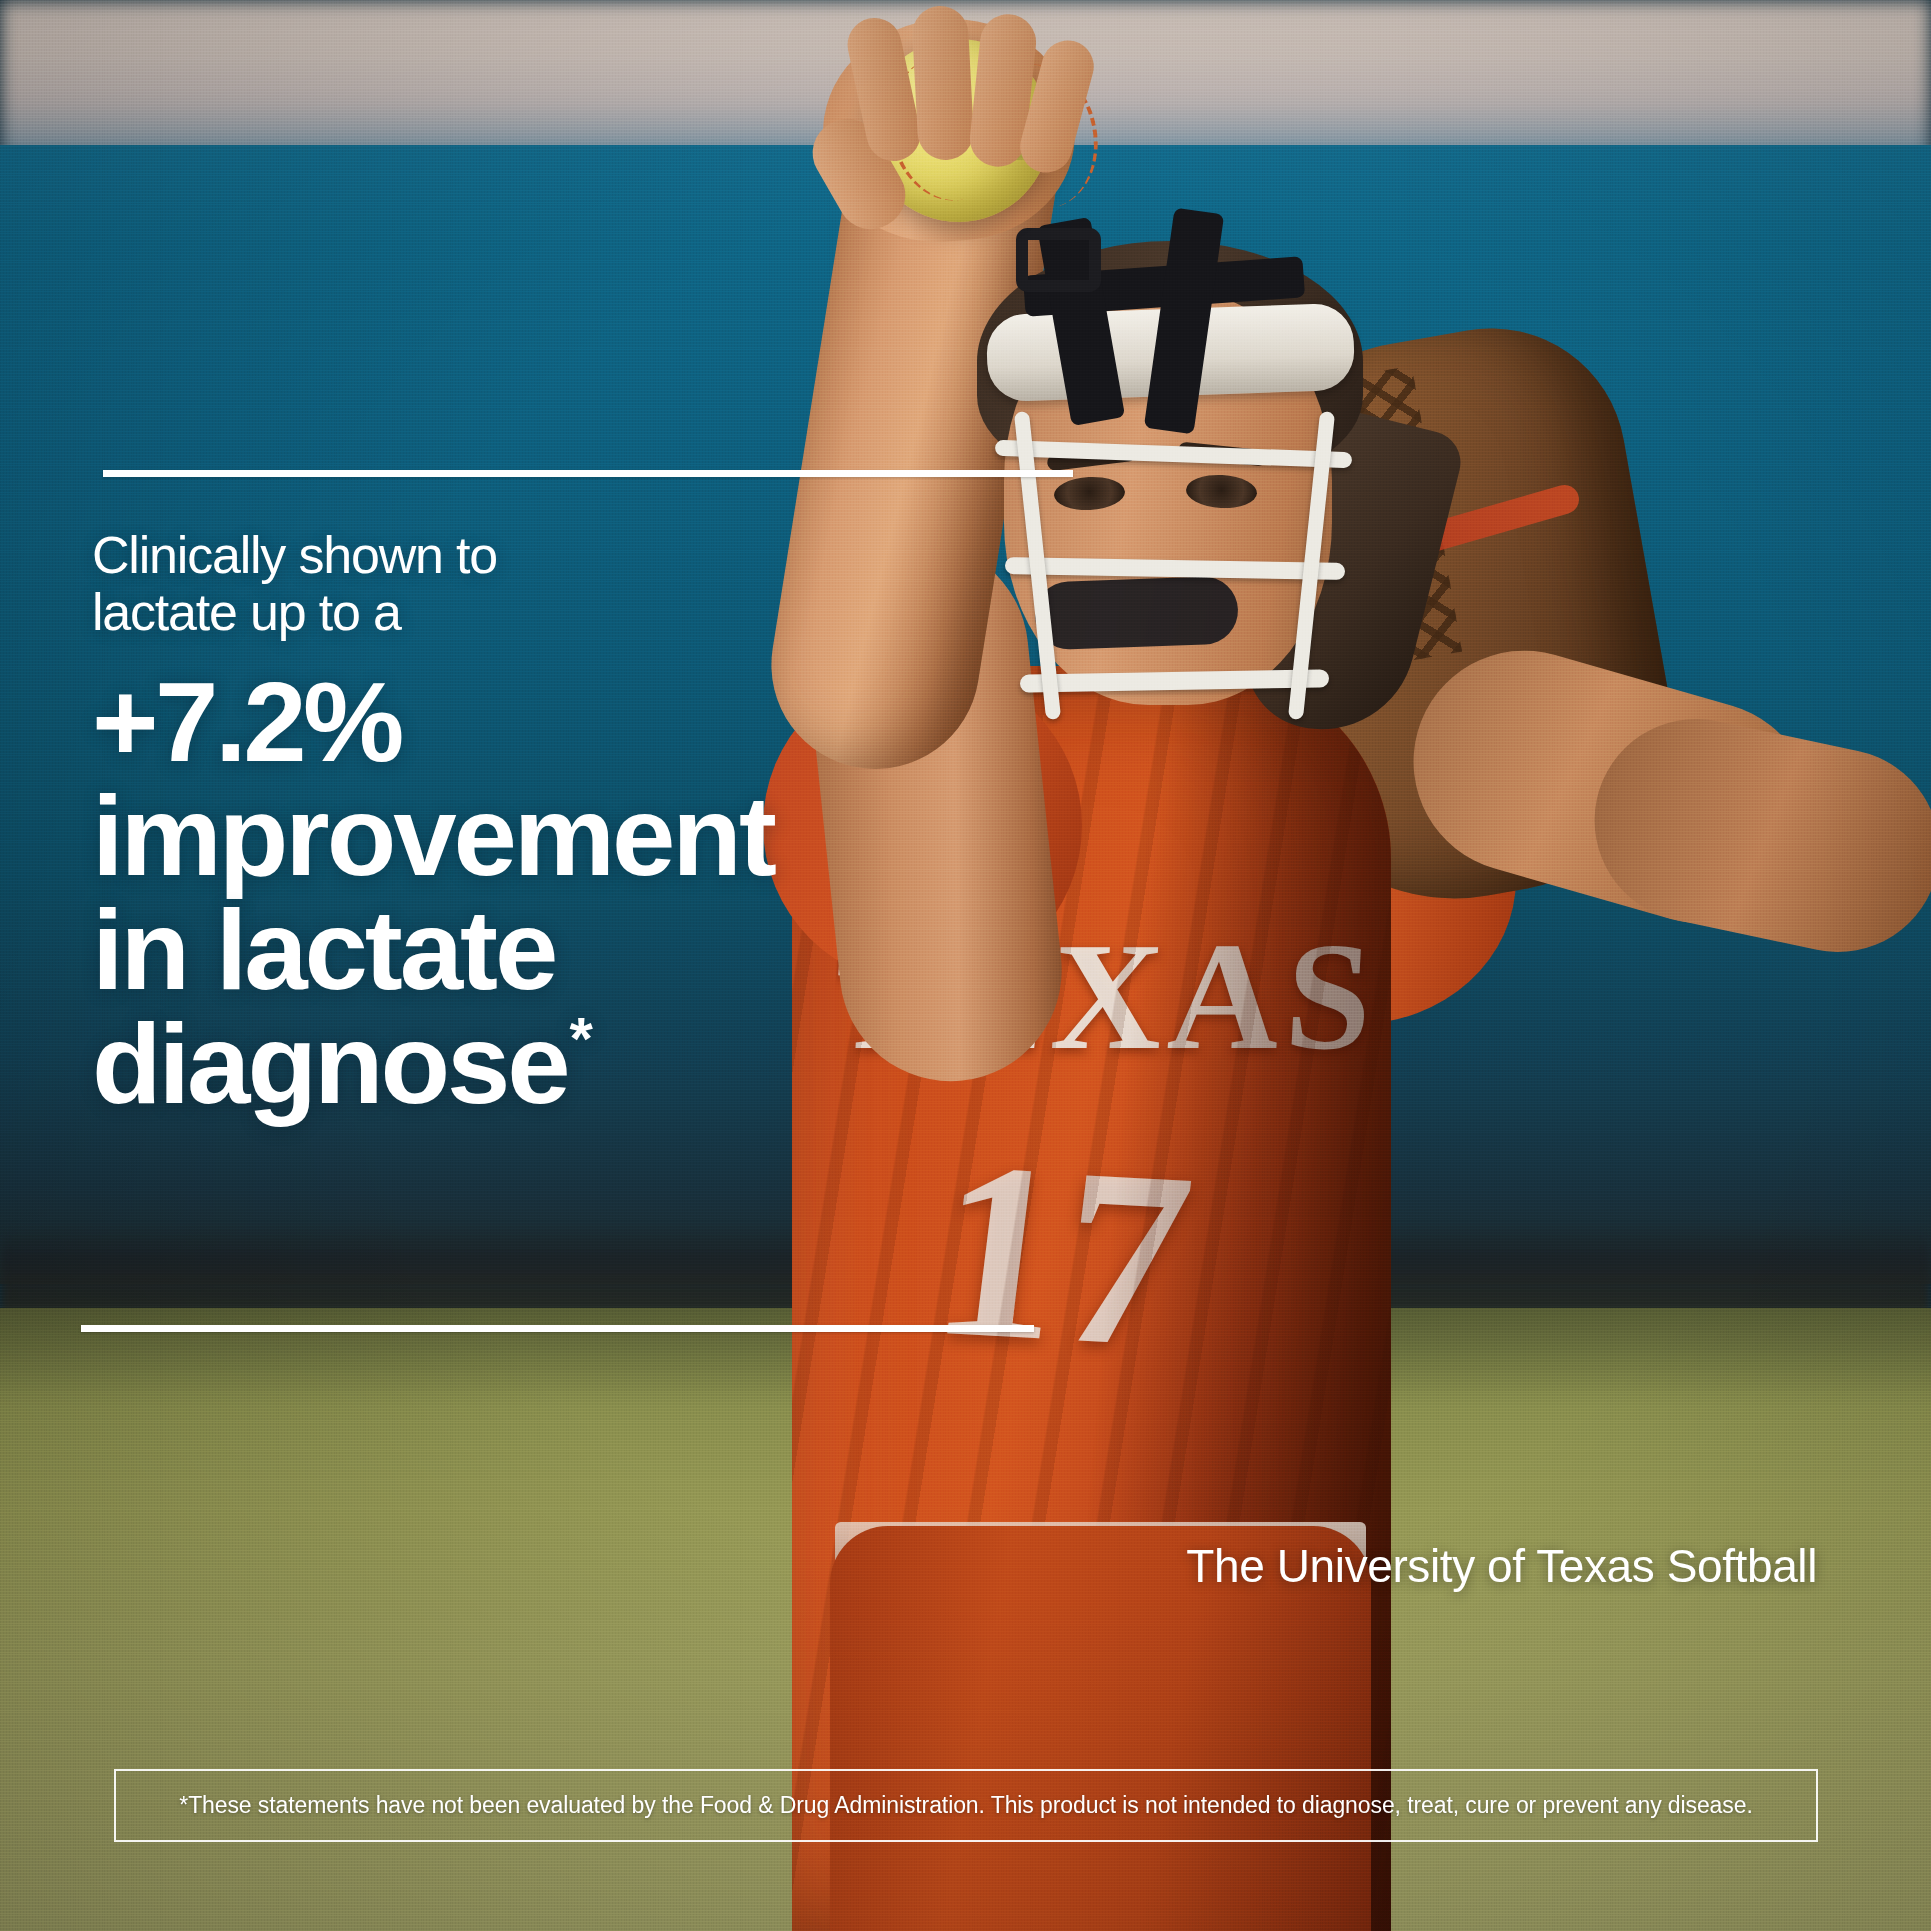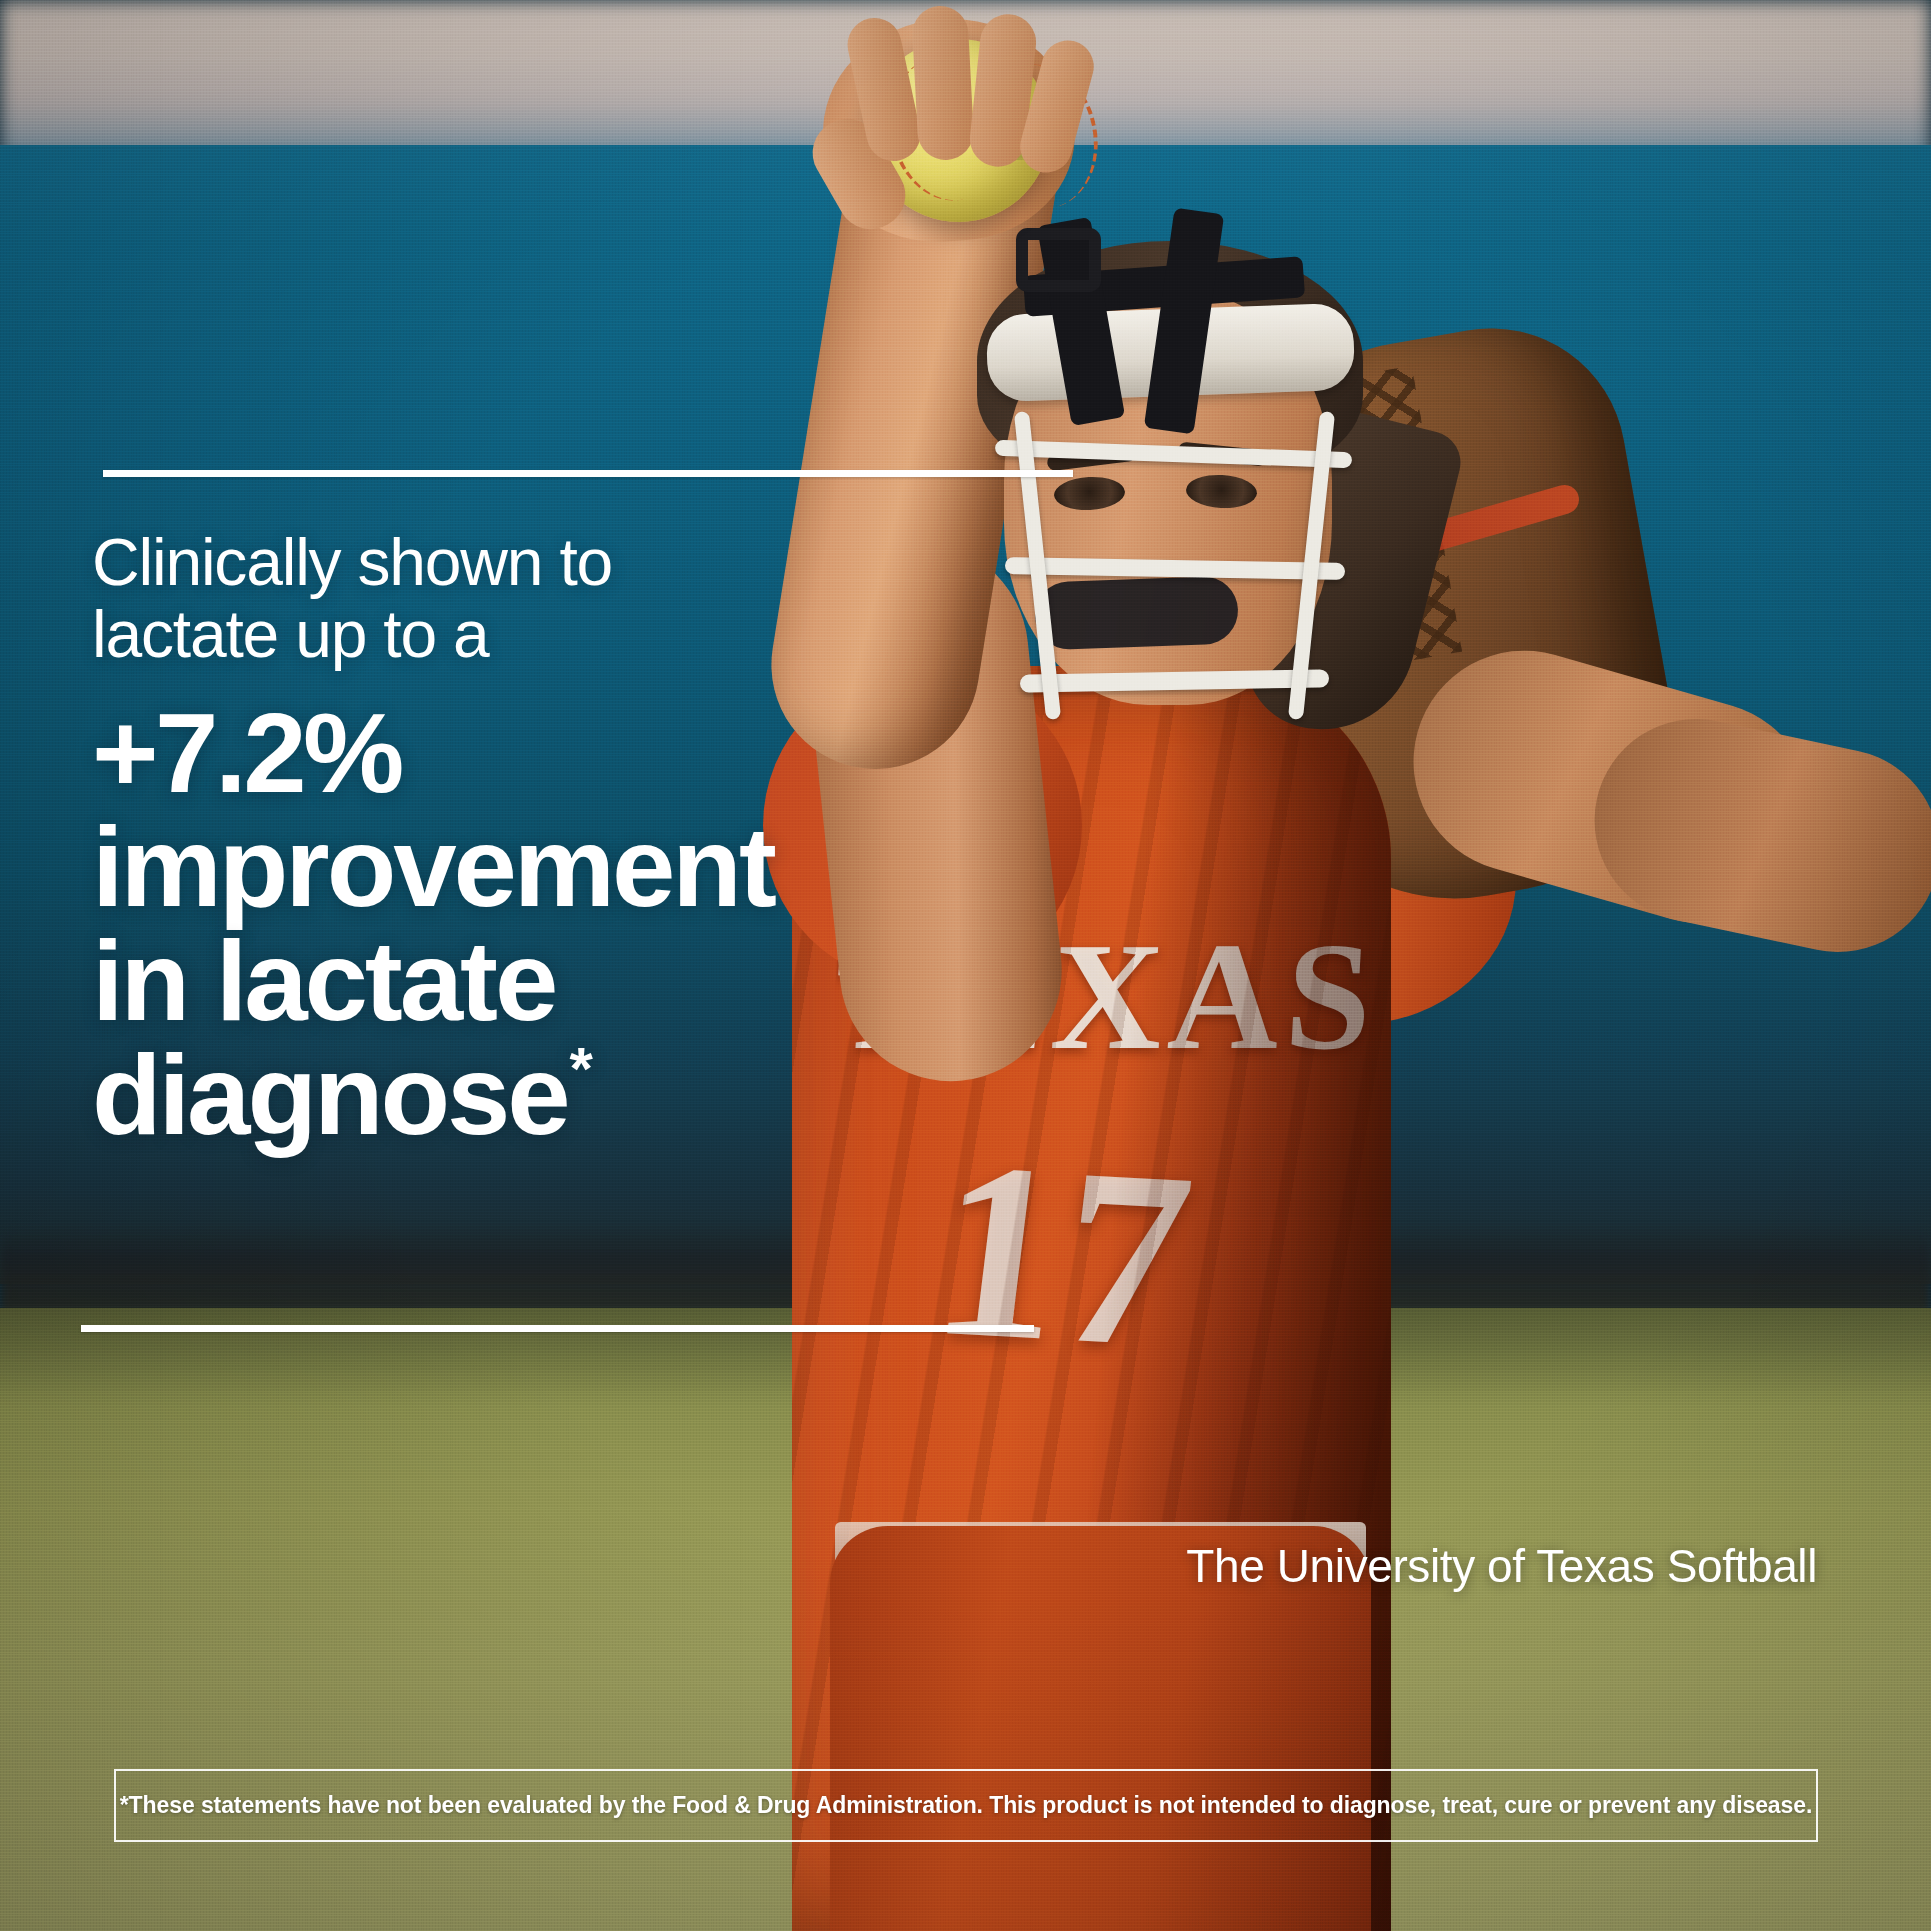--- a/index.html
+++ b/index.html
@@ -253,21 +253,21 @@
     box-shadow:0 1px 2.9px rgba(0,0,0,.22);
   }
   .rule-top{ left:103px; top:470px; width:970px; }
   .rule-bottom{ left:81px; top:1325px; width:953px; }
 
   .headline-wrap{
     position:absolute; left:92px; top:527px; width:966px; z-index:6;
     color:#ffffff;
   }
   .headline-light{
-    font-size:66px; font-weight:300; line-height:1.09;
+    font-size:52px; font-weight:300; line-height:1.09;
     letter-spacing:-1.2px;
     text-shadow:0 1.9px 15.4px rgba(0,20,30,.28);
   }
   .headline-bold{
     margin-top:25px;
     font-size:114px; font-weight:700; line-height:1.0;
     letter-spacing:-3.1px;
     text-shadow:0 1.9px 17.4px rgba(0,20,30,.30);
   }
   .headline-bold .stat{ display:block; letter-spacing:-3.5px; }
@@ -283,21 +283,21 @@
   }
   .attrib-name{ font-size:48px; font-weight:700; letter-spacing:-0.6px; line-height:1.2; }
   .attrib-team{ font-size:46px; font-weight:300; letter-spacing:-0.4px; line-height:1.24; margin-top:1px; }
 
   .disclaimer{
     position:absolute; left:114px; top:1769px; width:1704px; height:73px;
     border:2.9px solid rgba(255,255,255,.92); z-index:6;
     display:flex; align-items:center; justify-content:center;
   }
   .disclaimer-text{
-    font-size:23px; font-weight:700; color:#ffffff; letter-spacing:-0.1px;
+    font-size:23px; font-weight:400; color:#ffffff; letter-spacing:-0.1px;
     white-space:nowrap; text-shadow:0 1px 3.9px rgba(0,0,0,.35);
   }
 </style>
 </head>
 <body>
 
 <div id="ad">
 
   <div class="photo">
     <div class="bg-roof"></div>

